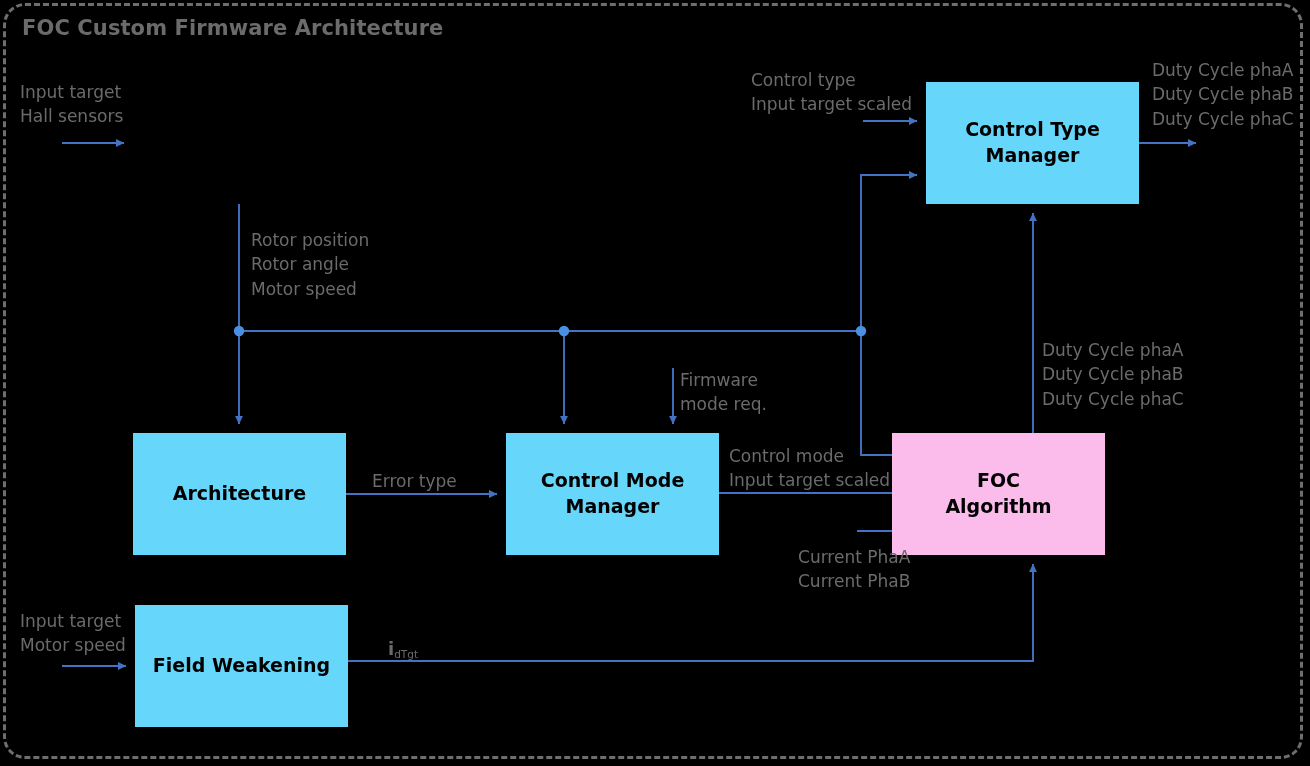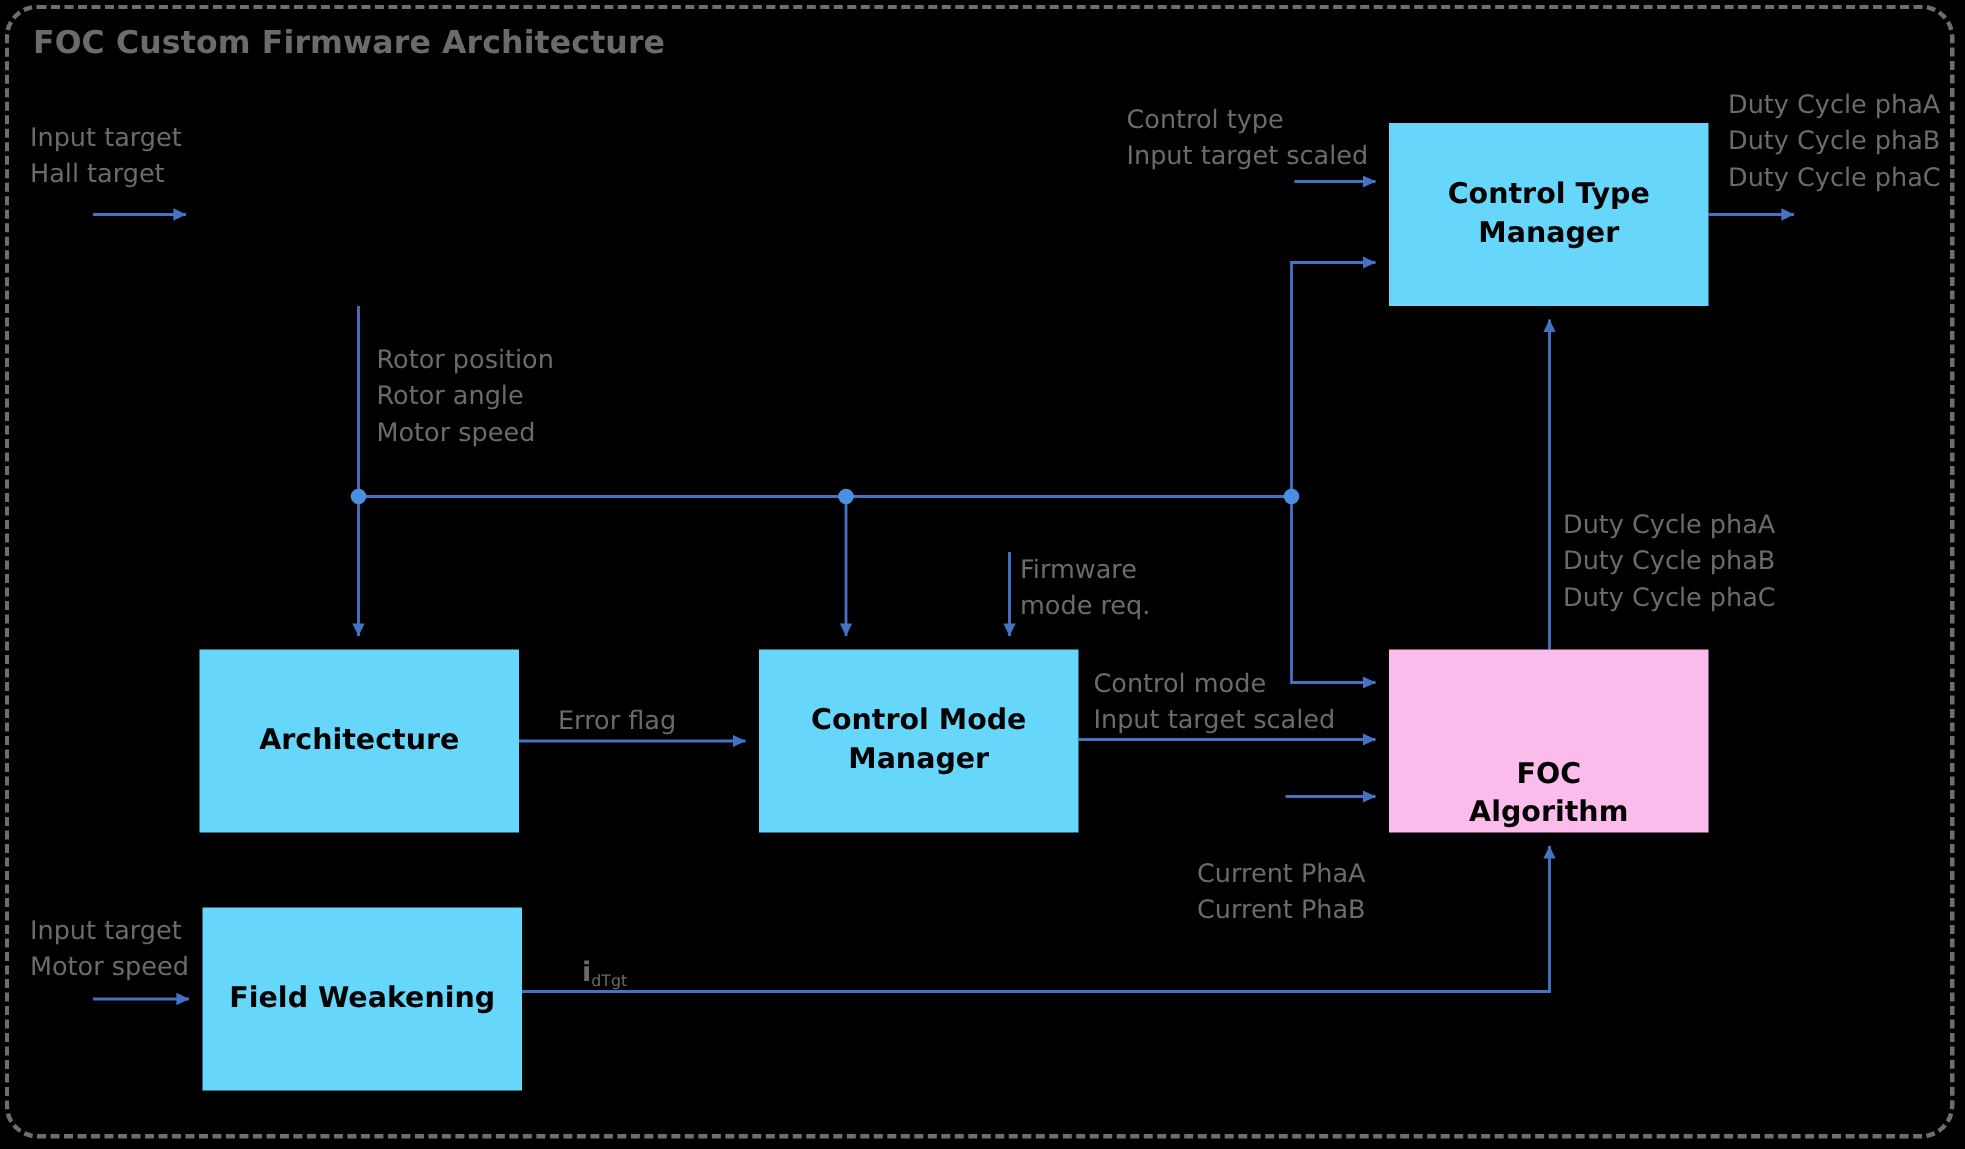--- a/index.html
+++ b/index.html
@@ -145,31 +145,31 @@
   </div>
 
   <div class="block cyan" style="left:133px; top:433px; width:213px; height:122px;">
     <span>Architecture</span>
   </div>
 
   <div class="block cyan" style="left:506px; top:433px; width:213px; height:122px;">
     <span class="ml">Control Mode<br>Manager</span>
   </div>
 
-  <div class="block pink" style="left:926px; top:433px; width:213px; height:122px;align-items:flex-end;">
+  <div class="block pink" style="left:892px; top:433px; width:213px; height:122px;">
     <span class="ml">FOC<br>Algorithm</span>
   </div>
 
   <div class="block cyan" style="left:135px; top:605px; width:213px; height:122px;">
     <span>Field Weakening</span>
   </div>
 
   <div class="lbl" style="left:20px; top:80px;">
       <div>Input target</div>
-      <div>Hall target</div>
+      <div>Hall sensors</div>
     </div>
 
   <div class="lbl" style="left:751px; top:68px;">
       <div>Control type</div>
       <div>Input target scaled</div>
     </div>
 
   <div class="lbl" style="left:1152px; top:58px;">
       <div>Duty Cycle phaA</div>
       <div>Duty Cycle phaB</div>
@@ -187,29 +187,29 @@
       <div>mode req.</div>
     </div>
 
   <div class="lbl" style="left:1042px; top:338px;">
       <div>Duty Cycle phaA</div>
       <div>Duty Cycle phaB</div>
       <div>Duty Cycle phaC</div>
     </div>
 
   <div class="lbl" style="left:372px; top:469px;">
-      <div>Error flag</div>
+      <div>Error type</div>
     </div>
 
   <div class="lbl" style="left:729px; top:444px;">
       <div>Control mode</div>
       <div>Input target scaled</div>
     </div>
 
-  <div class="lbl" style="left:798px; top:571px;text-align:center;">
+  <div class="lbl" style="left:798px; top:545px;text-align:center;">
       <div>Current PhaA</div>
       <div>Current PhaB</div>
     </div>
 
   <div class="lbl" style="left:20px; top:609px;">
       <div>Input target</div>
       <div>Motor speed</div>
     </div>
 
   <div class="lbl" style="left:388px; top:636px;">

